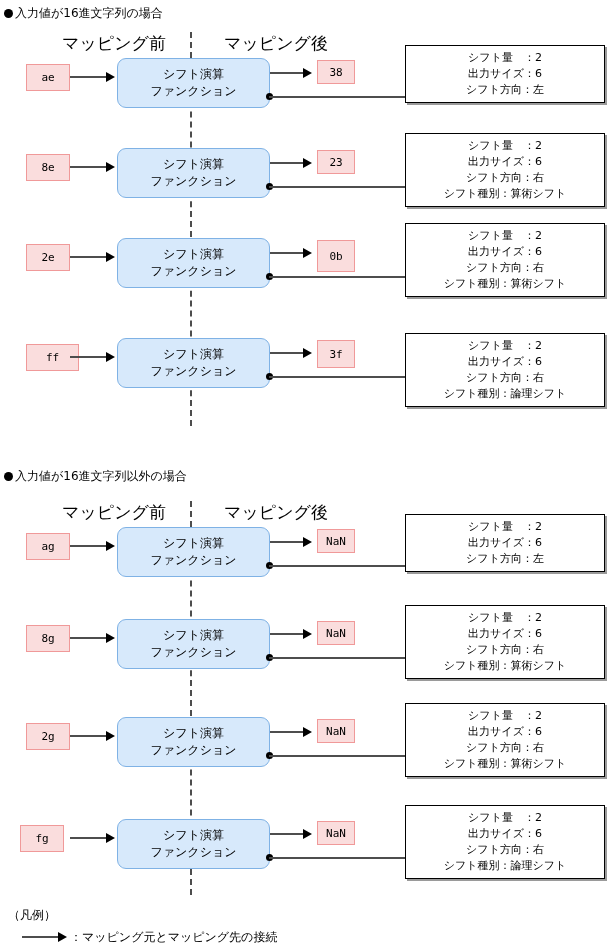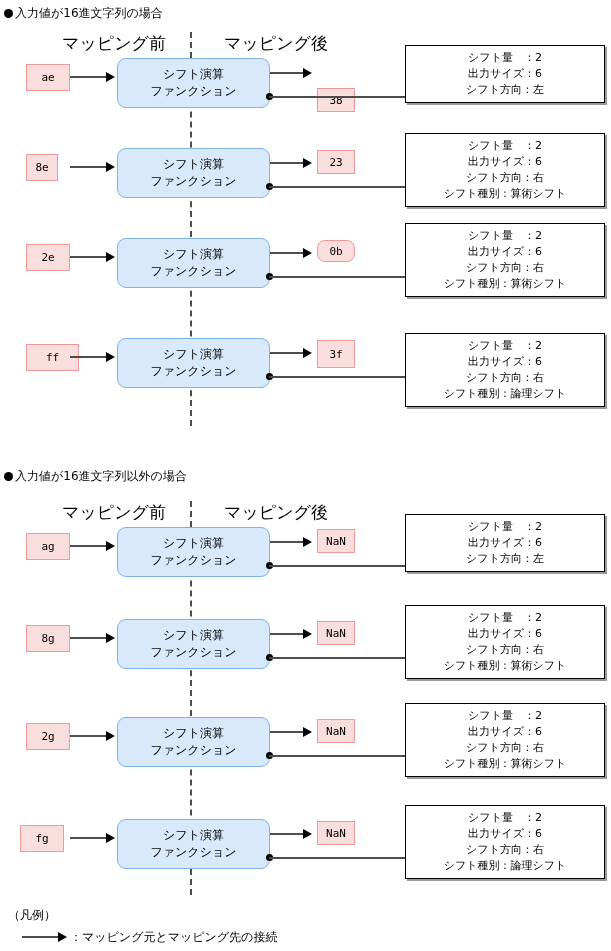--- a/index.html
+++ b/index.html
@@ -88,30 +88,30 @@
 
 <div class="abs chip" style="left:26px;top:64px;width:44px;height:27px;">ae</div>
 <div class="abs hline" style="left:70px;top:76px;width:38px;"></div>
 <div class="abs arrowhead" style="left:106px;top:72px;"></div>
 <div class="abs fnbox" style="left:117px;top:58px;width:153px;height:50px;">
   <div>シフト演算</div>
   <div>ファンクション</div>
 </div>
 <div class="abs hline" style="left:270px;top:72px;width:34px;"></div>
 <div class="abs arrowhead" style="left:303px;top:68px;"></div>
-<div class="abs chip" style="left:317px;top:60px;width:38px;height:24px;margin-top:28px;">38</div>
+<div class="abs chip" style="left:317px;top:60px;width:38px;height:24px;">38</div>
 <div class="abs dot" style="left:266px;top:93px;"></div>
 <div class="abs hline-thin" style="left:269px;top:96px;width:137px;"></div>
 <div class="abs note" style="left:405px;top:45px;width:200px;height:58px;">
   <div class="nl">シフト量　：2</div>
   <div class="nl">出力サイズ：6</div>
   <div class="nl">シフト方向：左</div>
 </div>
 
-<div class="abs chip" style="left:26px;top:154px;width:32px;height:27px;">8e</div>
+<div class="abs chip" style="left:26px;top:154px;width:44px;height:27px;">8e</div>
 <div class="abs hline" style="left:70px;top:166px;width:38px;"></div>
 <div class="abs arrowhead" style="left:106px;top:162px;"></div>
 <div class="abs fnbox" style="left:117px;top:148px;width:153px;height:50px;">
   <div>シフト演算</div>
   <div>ファンクション</div>
 </div>
 <div class="abs hline" style="left:270px;top:162px;width:34px;"></div>
 <div class="abs arrowhead" style="left:303px;top:158px;"></div>
 <div class="abs chip" style="left:317px;top:150px;width:38px;height:24px;">23</div>
 <div class="abs dot" style="left:266px;top:183px;"></div>
@@ -125,21 +125,21 @@
 
 <div class="abs chip" style="left:26px;top:244px;width:44px;height:27px;">2e</div>
 <div class="abs hline" style="left:70px;top:256px;width:38px;"></div>
 <div class="abs arrowhead" style="left:106px;top:252px;"></div>
 <div class="abs fnbox" style="left:117px;top:238px;width:153px;height:50px;">
   <div>シフト演算</div>
   <div>ファンクション</div>
 </div>
 <div class="abs hline" style="left:270px;top:252px;width:34px;"></div>
 <div class="abs arrowhead" style="left:303px;top:248px;"></div>
-<div class="abs chip" style="left:317px;top:240px;width:38px;height:22px;border-radius:8px;">0b</div>
+<div class="abs chip" style="left:317px;top:240px;width:38px;height:32px;">0b</div>
 <div class="abs dot" style="left:266px;top:273px;"></div>
 <div class="abs hline-thin" style="left:269px;top:276px;width:137px;"></div>
 <div class="abs note" style="left:405px;top:223px;width:200px;height:74px;">
   <div class="nl">シフト量　：2</div>
   <div class="nl">出力サイズ：6</div>
   <div class="nl">シフト方向：右</div>
   <div class="nl">シフト種別：算術シフト</div>
 </div>
 
 <div class="abs chip" style="left:26px;top:344px;width:53px;height:27px;">ff</div>

